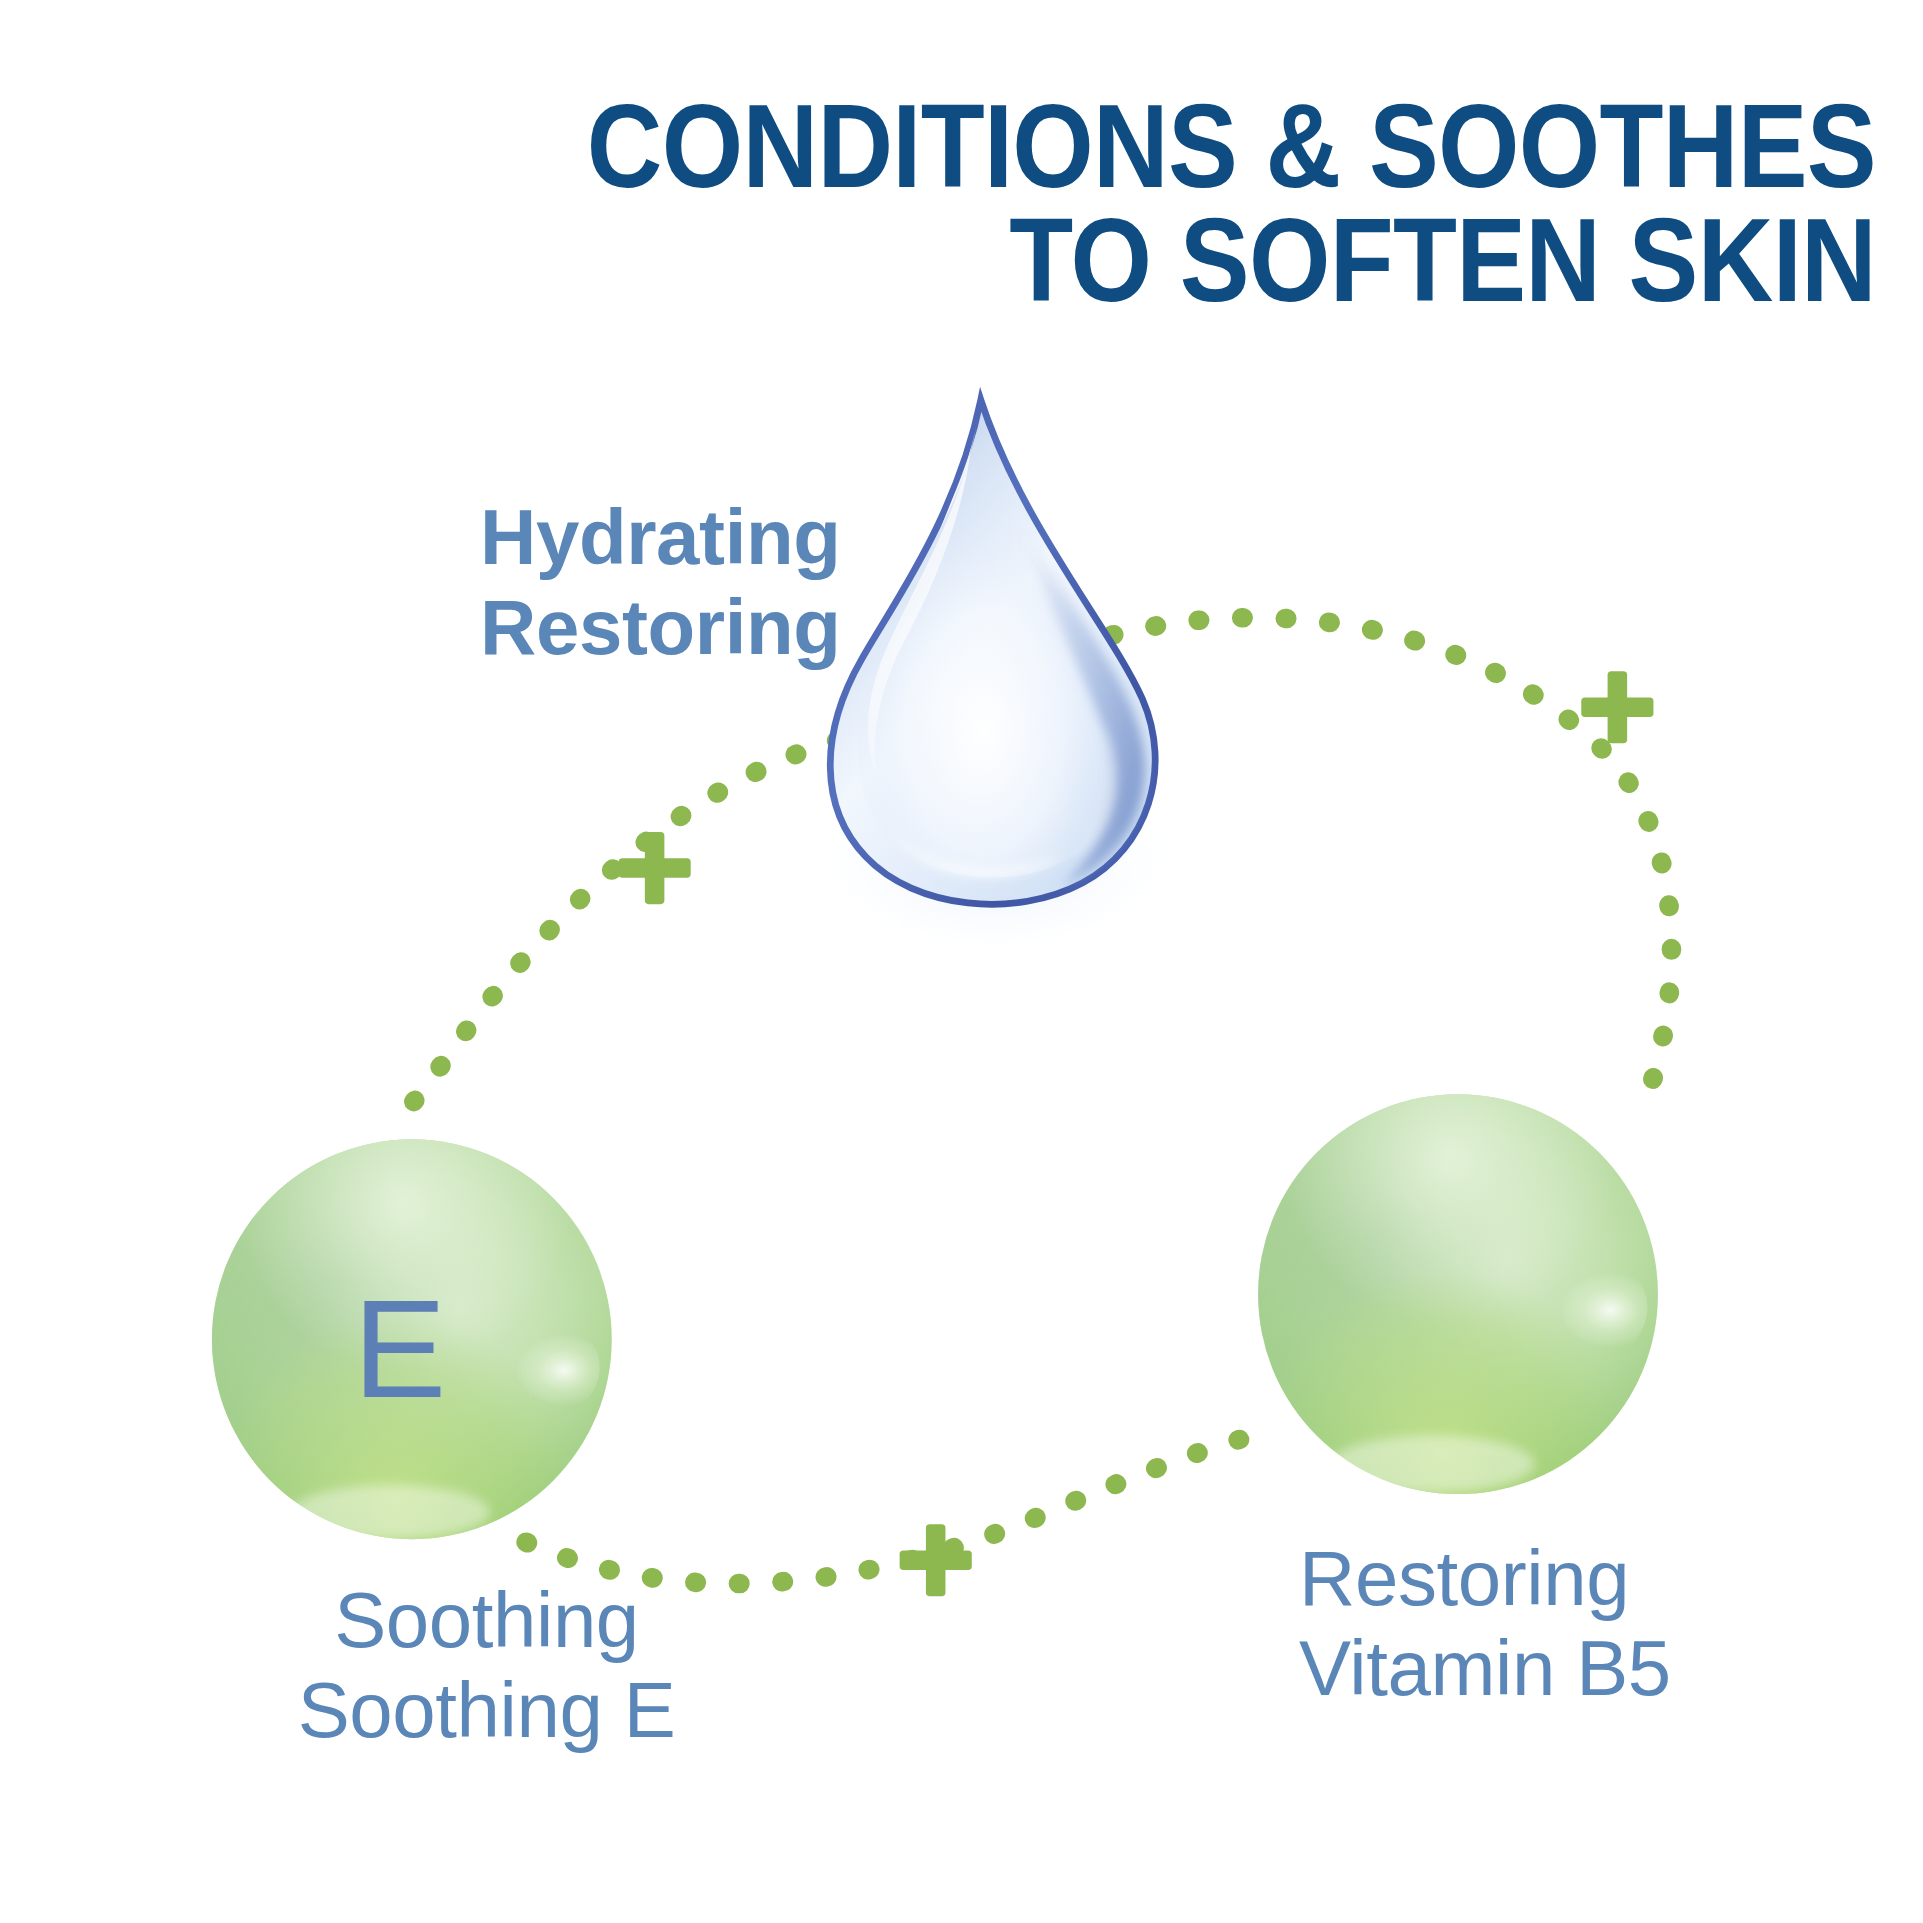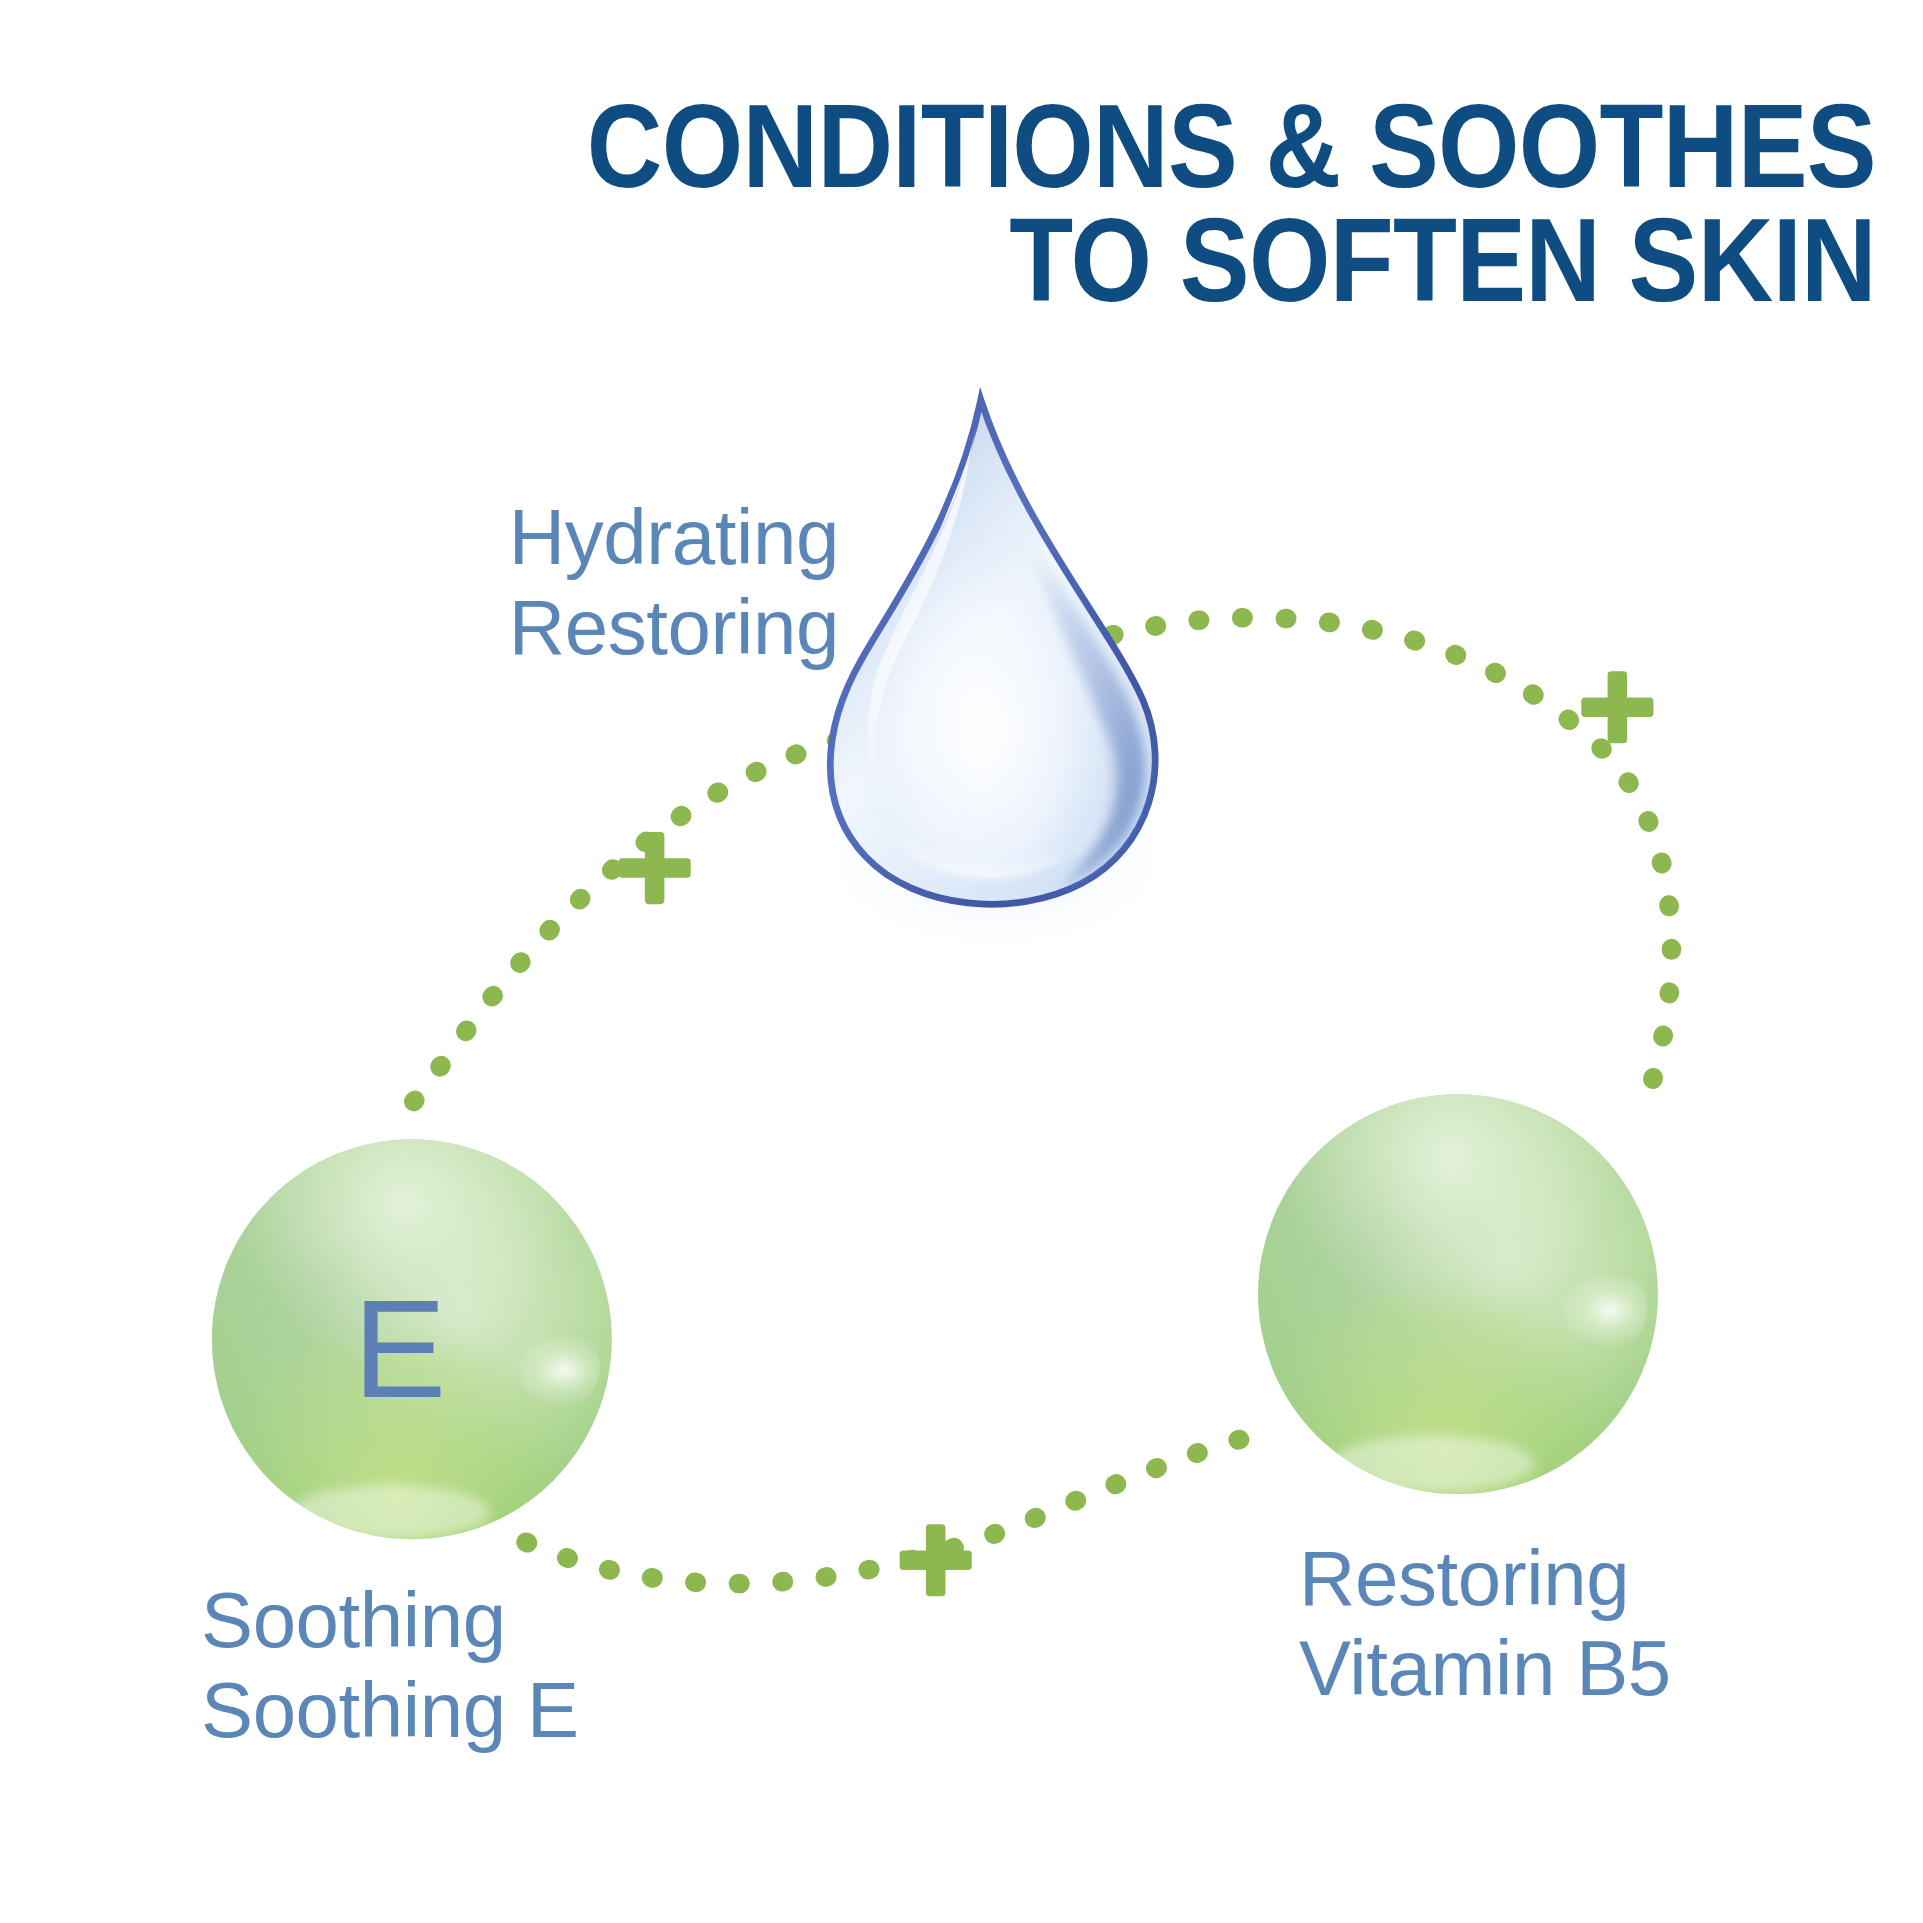--- a/index.html
+++ b/index.html
@@ -43,29 +43,30 @@
   .caption {
     position: absolute;
     color: #5B86B8;
     font-family: "Liberation Sans", sans-serif;
     font-weight: 400;
     font-size: 78px;
     line-height: 1.16;
     letter-spacing: -0.4px;
   }
   #cap-glycerin {
-    left: 493px;
+    left: 480px;
     top: 492px;
-    text-align: right;
+    text-align: center;
     width: 346px;
+    font-weight: bold;
   }
   #cap-vite {
     left: 201px;
     top: 1575px;
-    text-align: left;
+    text-align: center;
     width: 571px;
   }
   #cap-b5 {
     left: 1299px;
     top: 1533px;
     text-align: left;
     width: 631px;
   }
   .caption .cline { display: block; }
 

